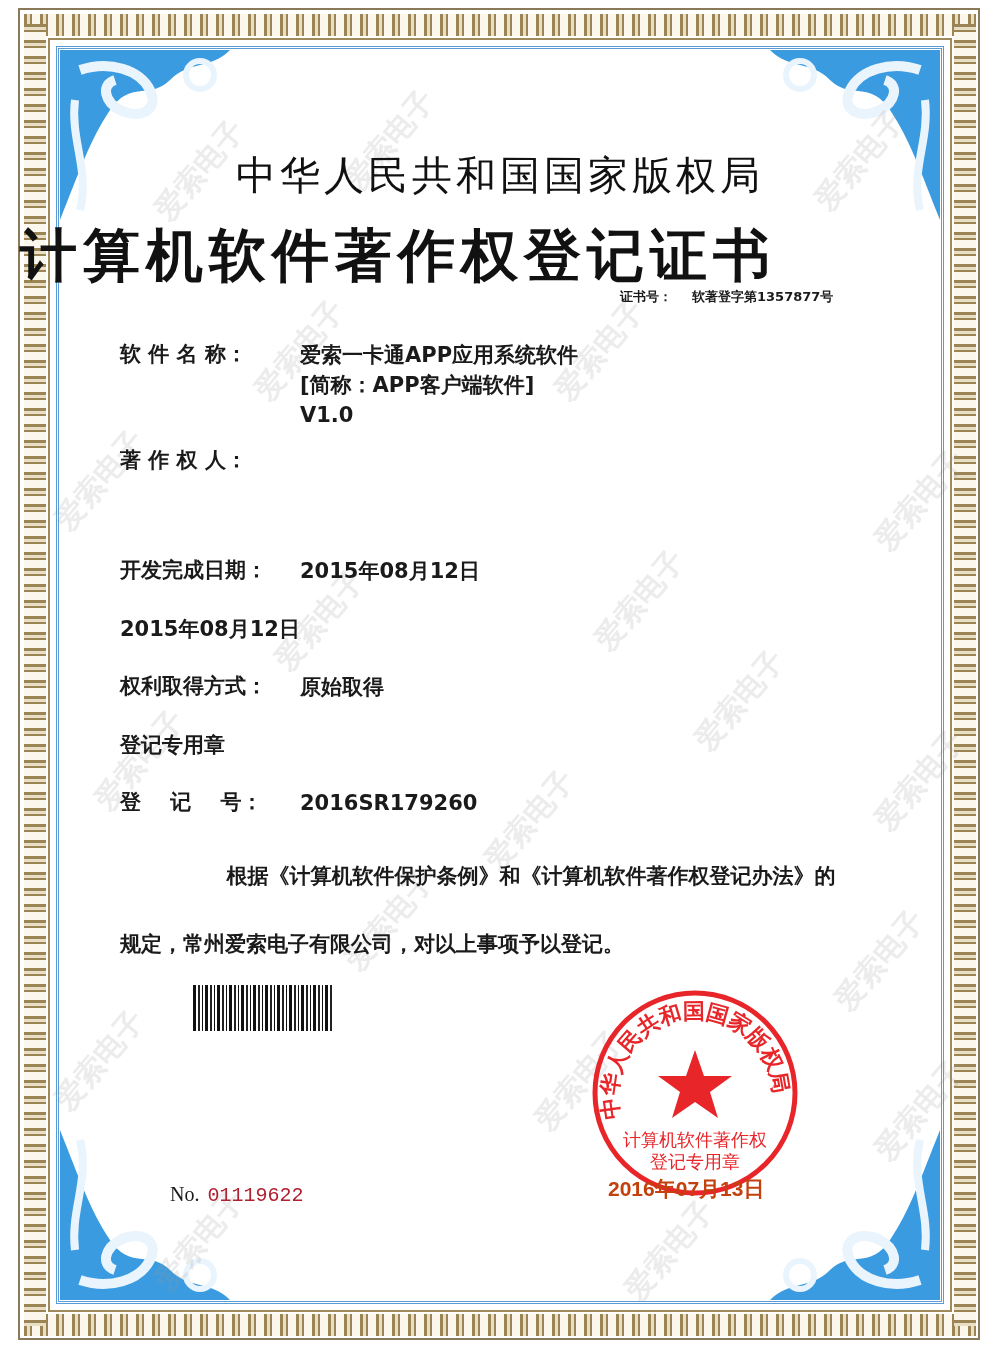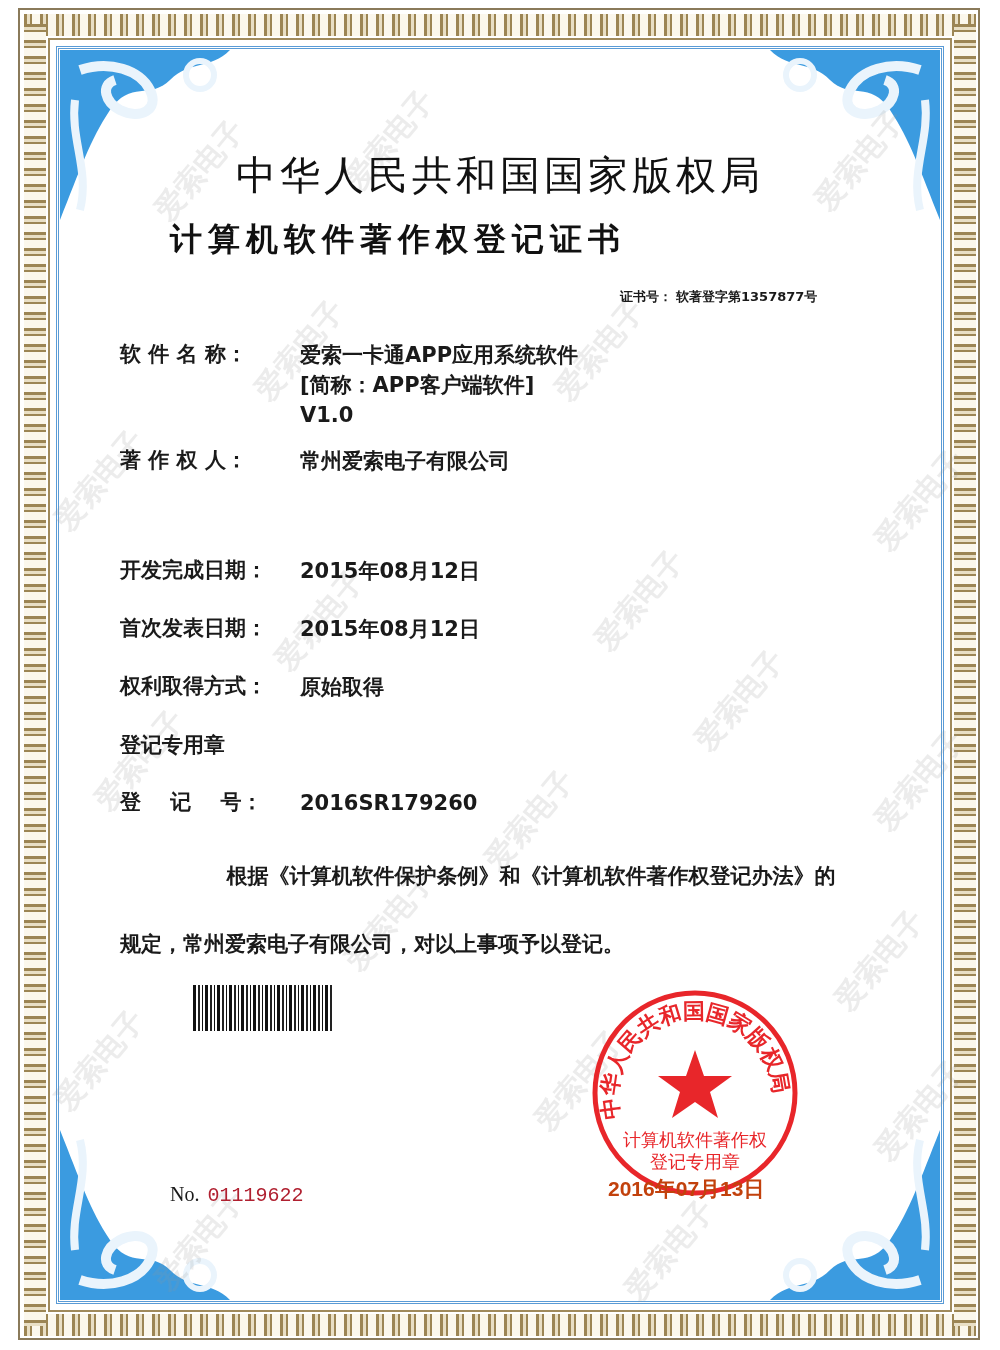--- a/index.html
+++ b/index.html
@@ -20,23 +20,23 @@
   .corner svg { width:100%; height:100%; }
   .corner.tl { left:50px; top:40px; }
   .corner.tr { right:50px; top:40px; transform:scaleX(-1); }
   .corner.bl { left:50px; bottom:40px; transform:scaleY(-1); }
   .corner.br { right:50px; bottom:40px; transform:scale(-1,-1); }
 
   .watermark { position:absolute; color:rgba(150,150,150,0.18); font-size:30px; font-weight:bold;
                transform:rotate(-50deg); white-space:nowrap; font-family:"DejaVu Sans",sans-serif; pointer-events:none; }
 
   .title1 { position:absolute; top:148px; left:0; width:1000px; text-align:center; font-size:40px; letter-spacing:4px; color:#111; }
-  .title2 { position:absolute; top:218px; left:0; width:796px; text-align:center; font-size:32px; font-weight:bold; letter-spacing:6px; color:#111; }
+  .title2 { position:absolute; top:218px; left:0; width:796px; text-align:center; font-size:57px; font-weight:bold; letter-spacing:6px; color:#111; }
   .cert-no { position:absolute; top:288px; left:620px; font-size:13px; font-weight:bold; font-family:"DejaVu Sans",sans-serif; }
-  .cert-no .v { margin-left:4px; }
+  .cert-no .v { margin-left:20px; }
 
   .field { position:absolute; left:120px; font-size:21px; font-weight:bold; font-family:"DejaVu Sans",sans-serif; display:flex; }
   .field .label { width:180px; white-space:pre; }
   .field .value { line-height:30px; }
   .field .value div { white-space:nowrap; }
 
   .para { position:absolute; left:120px; width:780px; font-size:21px; font-weight:bold; font-family:"DejaVu Sans",sans-serif; }
   .para1 { top:862px; text-indent:42px;text-align:center; }
   .para2 { top:930px; }
 
@@ -123,32 +123,28 @@
 <div class="field" style="top:340px">
   <div class="label">软 件 名 称：</div>
   <div class="value">
     <div>爱索一卡通APP应用系统软件</div>
     <div>[简称：APP客户端软件]</div>
     <div>V1.0</div>
   </div>
 </div>
 <div class="field" style="top:446px">
   <div class="label">著 作 权 人：</div>
-  <div class="value">
-      <div>常州爱索电子有限公司</div>
-    </div>
 </div>
 <div class="field" style="top:556px">
   <div class="label">开发完成日期：</div>
   <div class="value">
       <div>2015年08月12日</div>
     </div>
 </div>
 <div class="field" style="top:614px">
-  <div class="label">首次发表日期：</div>
   <div class="value">
       <div>2015年08月12日</div>
     </div>
 </div>
 <div class="field" style="top:672px">
   <div class="label">权利取得方式：</div>
   <div class="value">
       <div>原始取得</div>
     </div>
 </div>

